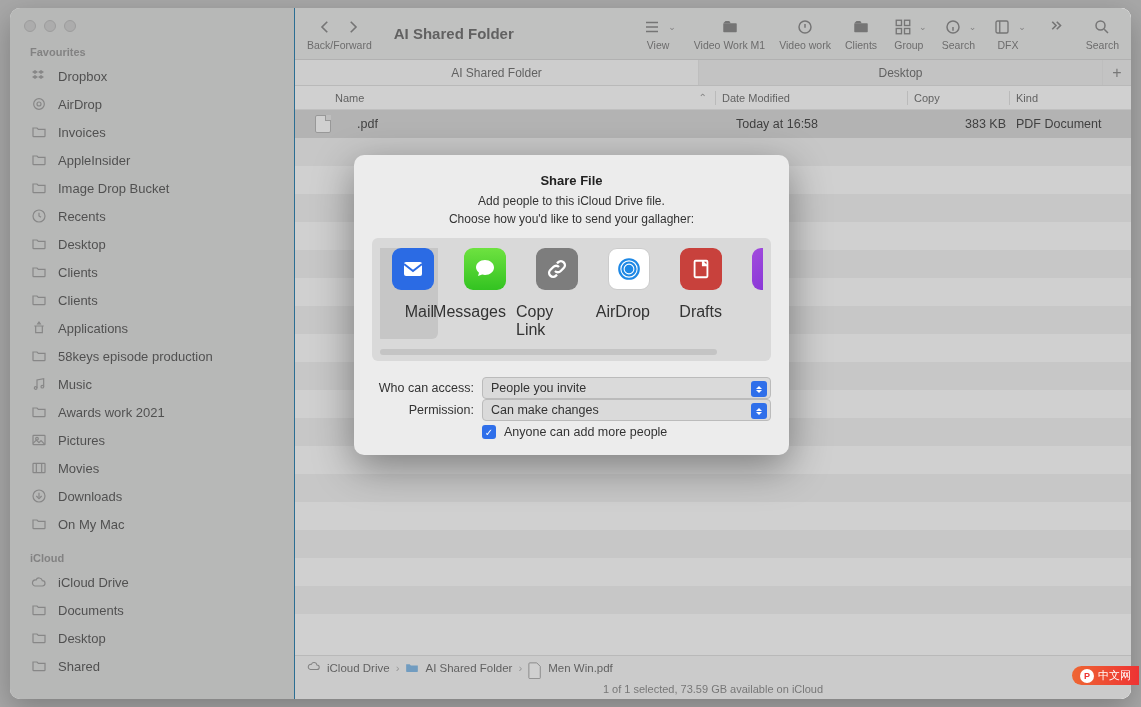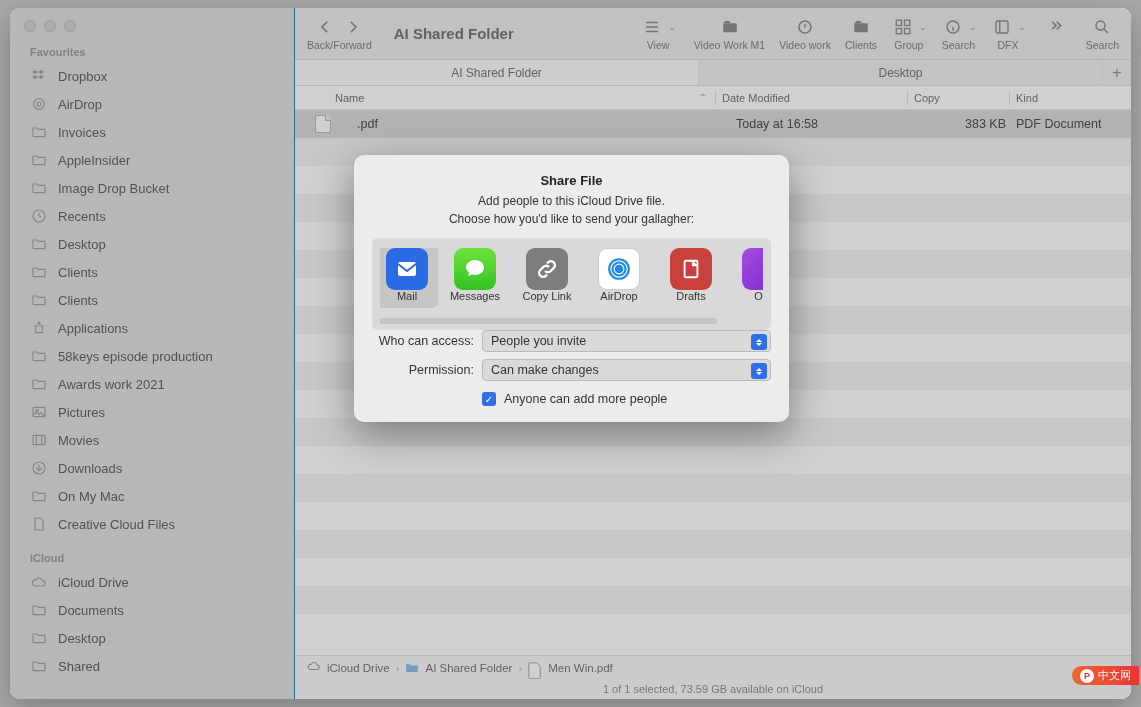--- a/index.html
+++ b/index.html
@@ -62,25 +62,25 @@
 
   
   .statusbar { height: 20px; background: #f8f8f8; display: flex; align-items: center; justify-content: center; font-size: 11px; color: #777; }
 
   
   .dialog { position: absolute; z-index: 10; left: 354px; top: 155px; width: 435px; background: #ececec; border-radius: 10px; box-shadow: 0 12px 40px rgba(0,0,0,.4); padding: 18px 18px 16px 18px; }
   .dlg-title { text-align: center; font-size: 13px; font-weight: 700; color: #222; margin-bottom: 6px; }
   .dlg-sub { text-align: center; font-size: 12px; color: #333; margin-bottom: 4px; }
   .share-strip-wrap { background: #d9d9d9; border-radius: 6px; padding: 10px 8px 6px 8px; margin-top: 12px; }
   .share-strip { display: flex; gap: 10px; overflow: hidden; }
-  .share-app { display: flex; flex-direction: column; align-items: center; gap: 0; font-size: 11px; color: #333; min-width: 62px; }
+  .share-app { display: flex; flex-direction: column; align-items: flex-end; gap: 13px; font-size: 16px; color: #333; min-width: 62px; }
   .share-app.sel { background: #c6c6c6; border-radius: 6px; padding: 6px 4px; margin: -6px -4px 0 -4px; }
   .app-ic { width: 42px; height: 42px; border-radius: 9px; display: flex; align-items: center; justify-content: center; }
   .bar { height: 6px; background: #c4c4c4; border-radius: 3px; margin-top: 10px; width: 88%; }
-  .form { display: grid; grid-template-columns: 110px 1fr; row-gap: 7px; align-items: center; }
+  .form { margin-top: 16px; display: grid; grid-template-columns: 110px 1fr; align-items: center; }
   .form-label { font-size: 12.5px; color: #333; text-align: right; padding-right: 8px; }
   .select { background: #dadada; border: 0.5px solid #bbb; border-radius: 4px; height: 22px; display: flex; align-items: center; padding: 0 22px 0 8px; font-size: 12.5px; color: #333; position: relative; }
   .select .caret { position: absolute; right: 3px; top: 3px; width: 16px; height: 16px; background: #2f6fea; border-radius: 3px; display: flex; flex-direction: column; align-items: center; justify-content: center; gap: 0; }
   .select .caret::before { content:''; border-left:3px solid transparent; border-right:3px solid transparent; border-bottom:3px solid #fff; margin-bottom:1px;}
   .select .caret::after { content:''; border-left:3px solid transparent; border-right:3px solid transparent; border-top:3px solid #fff; }
   .check-row { grid-column: 2; display: flex; align-items: center; gap: 8px; font-size: 12.5px; color: #333; margin-top: 4px; }
   .checkbox { width: 14px; height: 14px; background: #2f6fea; border-radius: 3px; display: flex; align-items: center; justify-content: center; color: #fff; font-size: 10px; }
   .dlg-footer { display: flex; align-items: center; margin-top: 20px; }
   .user-line { font-size: 11.5px; color: #444; }
   .btns { margin-left: auto; display: flex; gap: 10px; }
@@ -192,20 +192,30 @@
             <span class="ic">
               <svg viewBox="0 0 24 24" fill="none" stroke="currentColor" stroke-width="1.8">
                 <path d="M3 6h6l2 2h10v10a1 1 0 0 1-1 1H4a1 1 0 0 1-1-1z"></path>
               </svg>
             </span>
             <span>58keys episode production</span>
           </div>
           <div class="side-item">
             <span class="ic">
               <svg viewBox="0 0 24 24" fill="none" stroke="currentColor" stroke-width="1.8">
+                <path d="M9 18V6l10-2v12"></path>
+                <circle cx="7" cy="18" r="2"></circle>
+                <circle cx="17" cy="16" r="2"></circle>
+              </svg>
+            </span>
+            <span>Music</span>
+          </div>
+          <div class="side-item">
+            <span class="ic">
+              <svg viewBox="0 0 24 24" fill="none" stroke="currentColor" stroke-width="1.8">
                 <path d="M3 6h6l2 2h10v10a1 1 0 0 1-1 1H4a1 1 0 0 1-1-1z"></path>
               </svg>
             </span>
             <span>Awards work 2021</span>
           </div>
           <div class="side-item">
             <span class="ic">
               <svg viewBox="0 0 24 24" fill="none" stroke="currentColor" stroke-width="1.8">
                 <rect x="3" y="5" width="18" height="14" rx="1"></rect>
                 <circle cx="9" cy="10" r="2"></circle>
@@ -234,28 +244,20 @@
             </span>
             <span>Downloads</span>
           </div>
           <div class="side-item">
             <span class="ic">
               <svg viewBox="0 0 24 24" fill="none" stroke="currentColor" stroke-width="1.8">
                 <path d="M3 6h6l2 2h10v10a1 1 0 0 1-1 1H4a1 1 0 0 1-1-1z"></path>
               </svg>
             </span>
             <span>On My Mac</span>
-          </div>
-          <div class="side-item">
-            <span class="ic">
-              <svg viewBox="0 0 24 24" fill="none" stroke="currentColor" stroke-width="1.8">
-                <path d="M6 3h8l4 4v14H6z"></path>
-              </svg>
-            </span>
-            <span>Creative Cloud Files</span>
           </div>
           <div class="side-section">iCloud</div>
           <div class="side-item">
             <span class="ic">
               <svg viewBox="0 0 24 24" fill="none" stroke="currentColor" stroke-width="1.8">
                 <path d="M6 18h11a4 4 0 0 0 0-8 5 5 0 0 0-9.5-1A4 4 0 0 0 6 18z"></path>
               </svg>
             </span>
             <span>iCloud Drive</span>
           </div>

